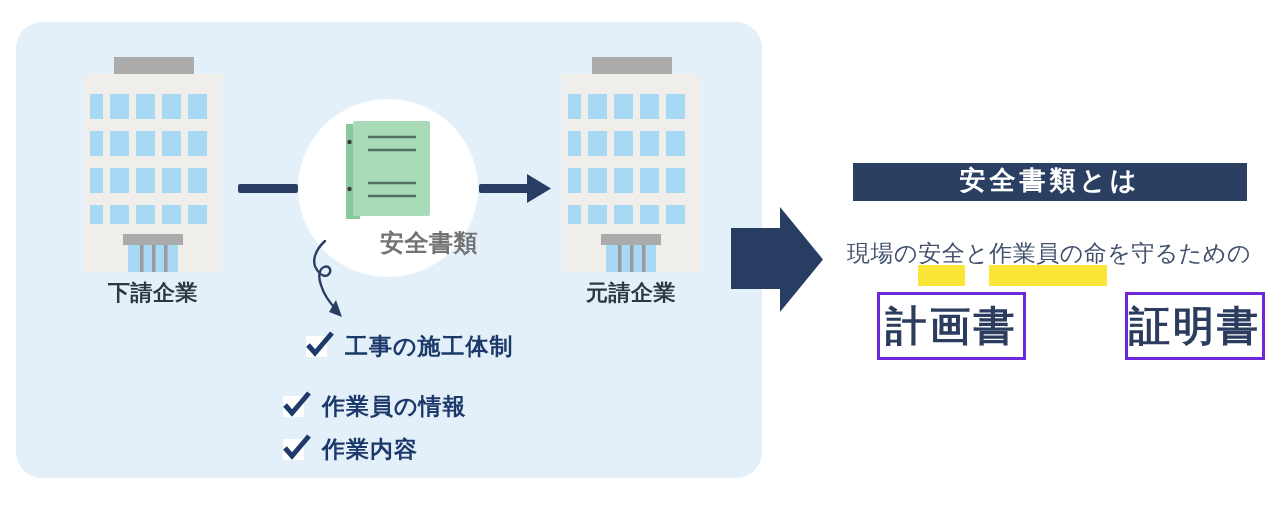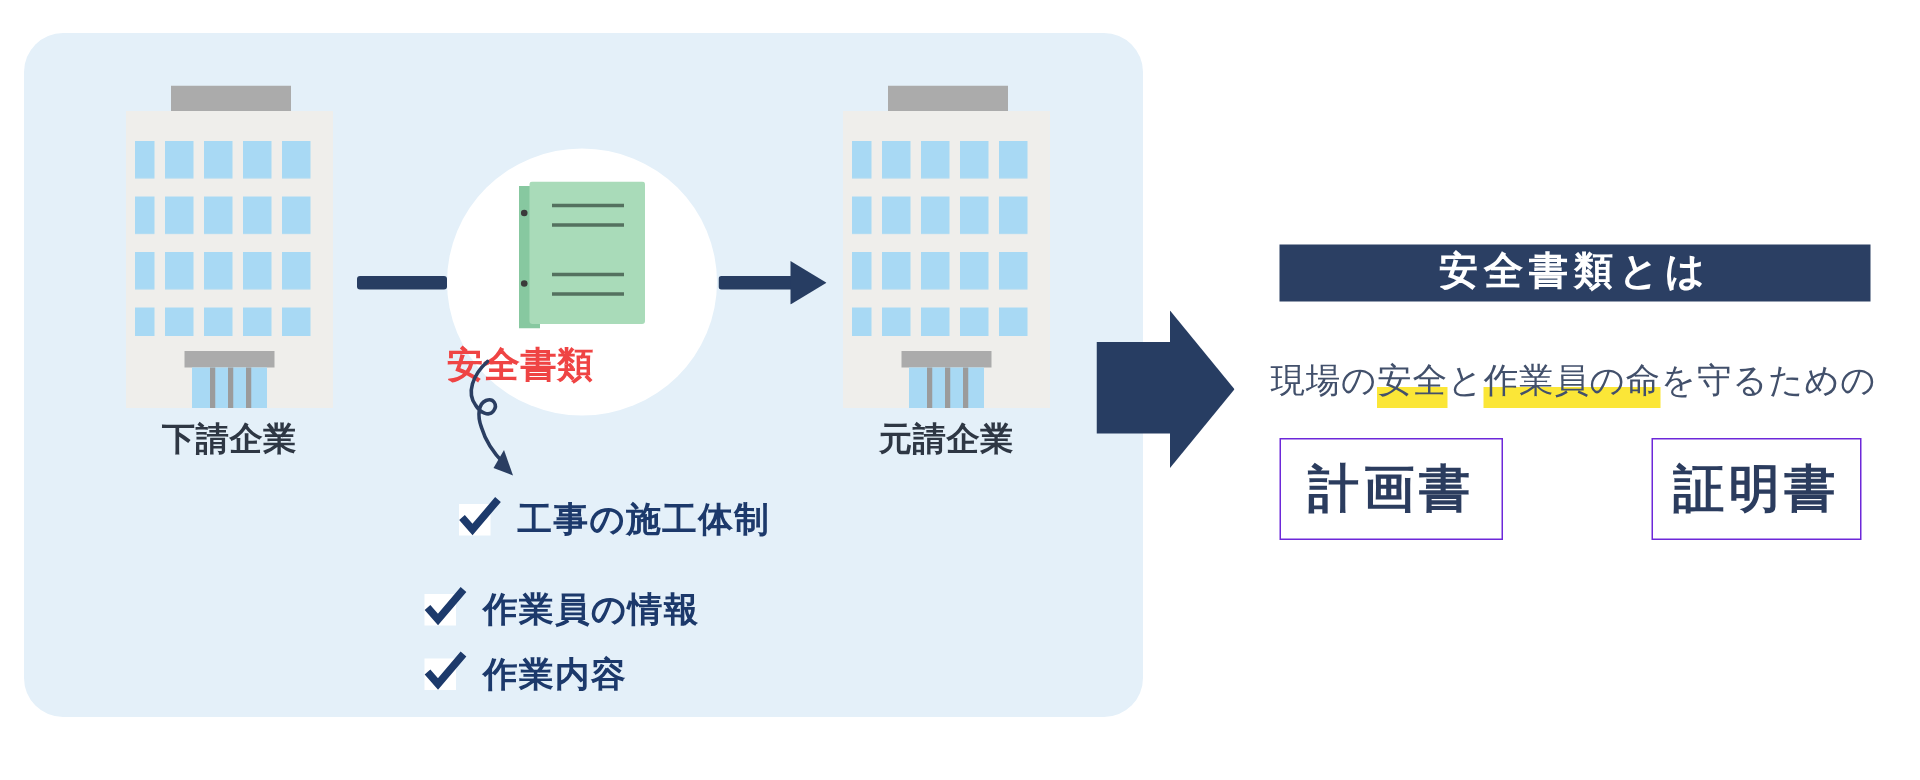--- a/index.html
+++ b/index.html
@@ -21,22 +21,22 @@
   }
   .bldg-label.left{left:84px;}
   .bldg-label.right{left:562px;}
   
   .doc-circle{
     position:absolute;left:298px;top:99px;width:180px;height:178px;
     border-radius:50%;background:#ffffff;
   }
   .doc-icon{position:absolute;left:346px;top:121px;}
   .doc-label{
-    position:absolute;left:298px;top:227px;width:180px;text-align:left;
-    font-size:24px;font-weight:700;color:#ef4444;letter-spacing:0.5px;font-family:Liberation Mono, monospace;
+    position:absolute;left:298px;top:227px;width:180px;text-align:right;
+    font-size:24px;font-weight:700;color:#737373;letter-spacing:0.5px;font-family:Liberation Mono, monospace;
   }
   .squiggle{position:absolute;left:308px;top:238px;}
   
   .flow-bar{
     position:absolute;left:238px;top:184px;width:60px;height:9px;
     background:#273D62;border-radius:2px;
   }
   .flow-arrow{position:absolute;left:479px;top:174px;}
   .big-arrow{position:absolute;left:731px;top:207px;}
   
@@ -60,28 +60,28 @@
   .def-title{
     color:#ffffff;font-size:26px;font-weight:700;letter-spacing:4px;
   }
   .def-desc{
     position:absolute;left:833px;top:238px;width:432px;text-align:center;
     font-size:23px;font-weight:500;color:#42506B;letter-spacing:0.5px;
     white-space:nowrap;
   }
   .hl{
     background:linear-gradient(to top,#FBE637 0 45%,rgba(0,0,0,0) 45%);
-    padding-bottom:5px;
+    padding-bottom:20px;
     margin-top:16px;
   }
   .def-box{
     position:absolute;top:292px;height:68px;background:#ffffff;
-    border:1px solid #6d28d9;box-sizing:border-box;
+    border:3px solid #6d28d9;box-sizing:border-box;
     display:flex;align-items:center;justify-content:center;
-    font-size:34px;font-weight:800;color:#2B3C5E;letter-spacing:3px;
+    font-size:41px;font-weight:800;color:#2B3C5E;letter-spacing:3px;margin-left:24px;
   }
   .def-box.plan{left:853px;width:149px;}
   .def-box.cert{left:1101px;width:140px;}
   .def-conn{
     position:absolute;left:1002px;top:292px;width:99px;height:68px;
     display:flex;align-items:center;justify-content:center;
     font-size:22px;font-weight:500;color:#3A4763;
   }
 </style>
 </head>

